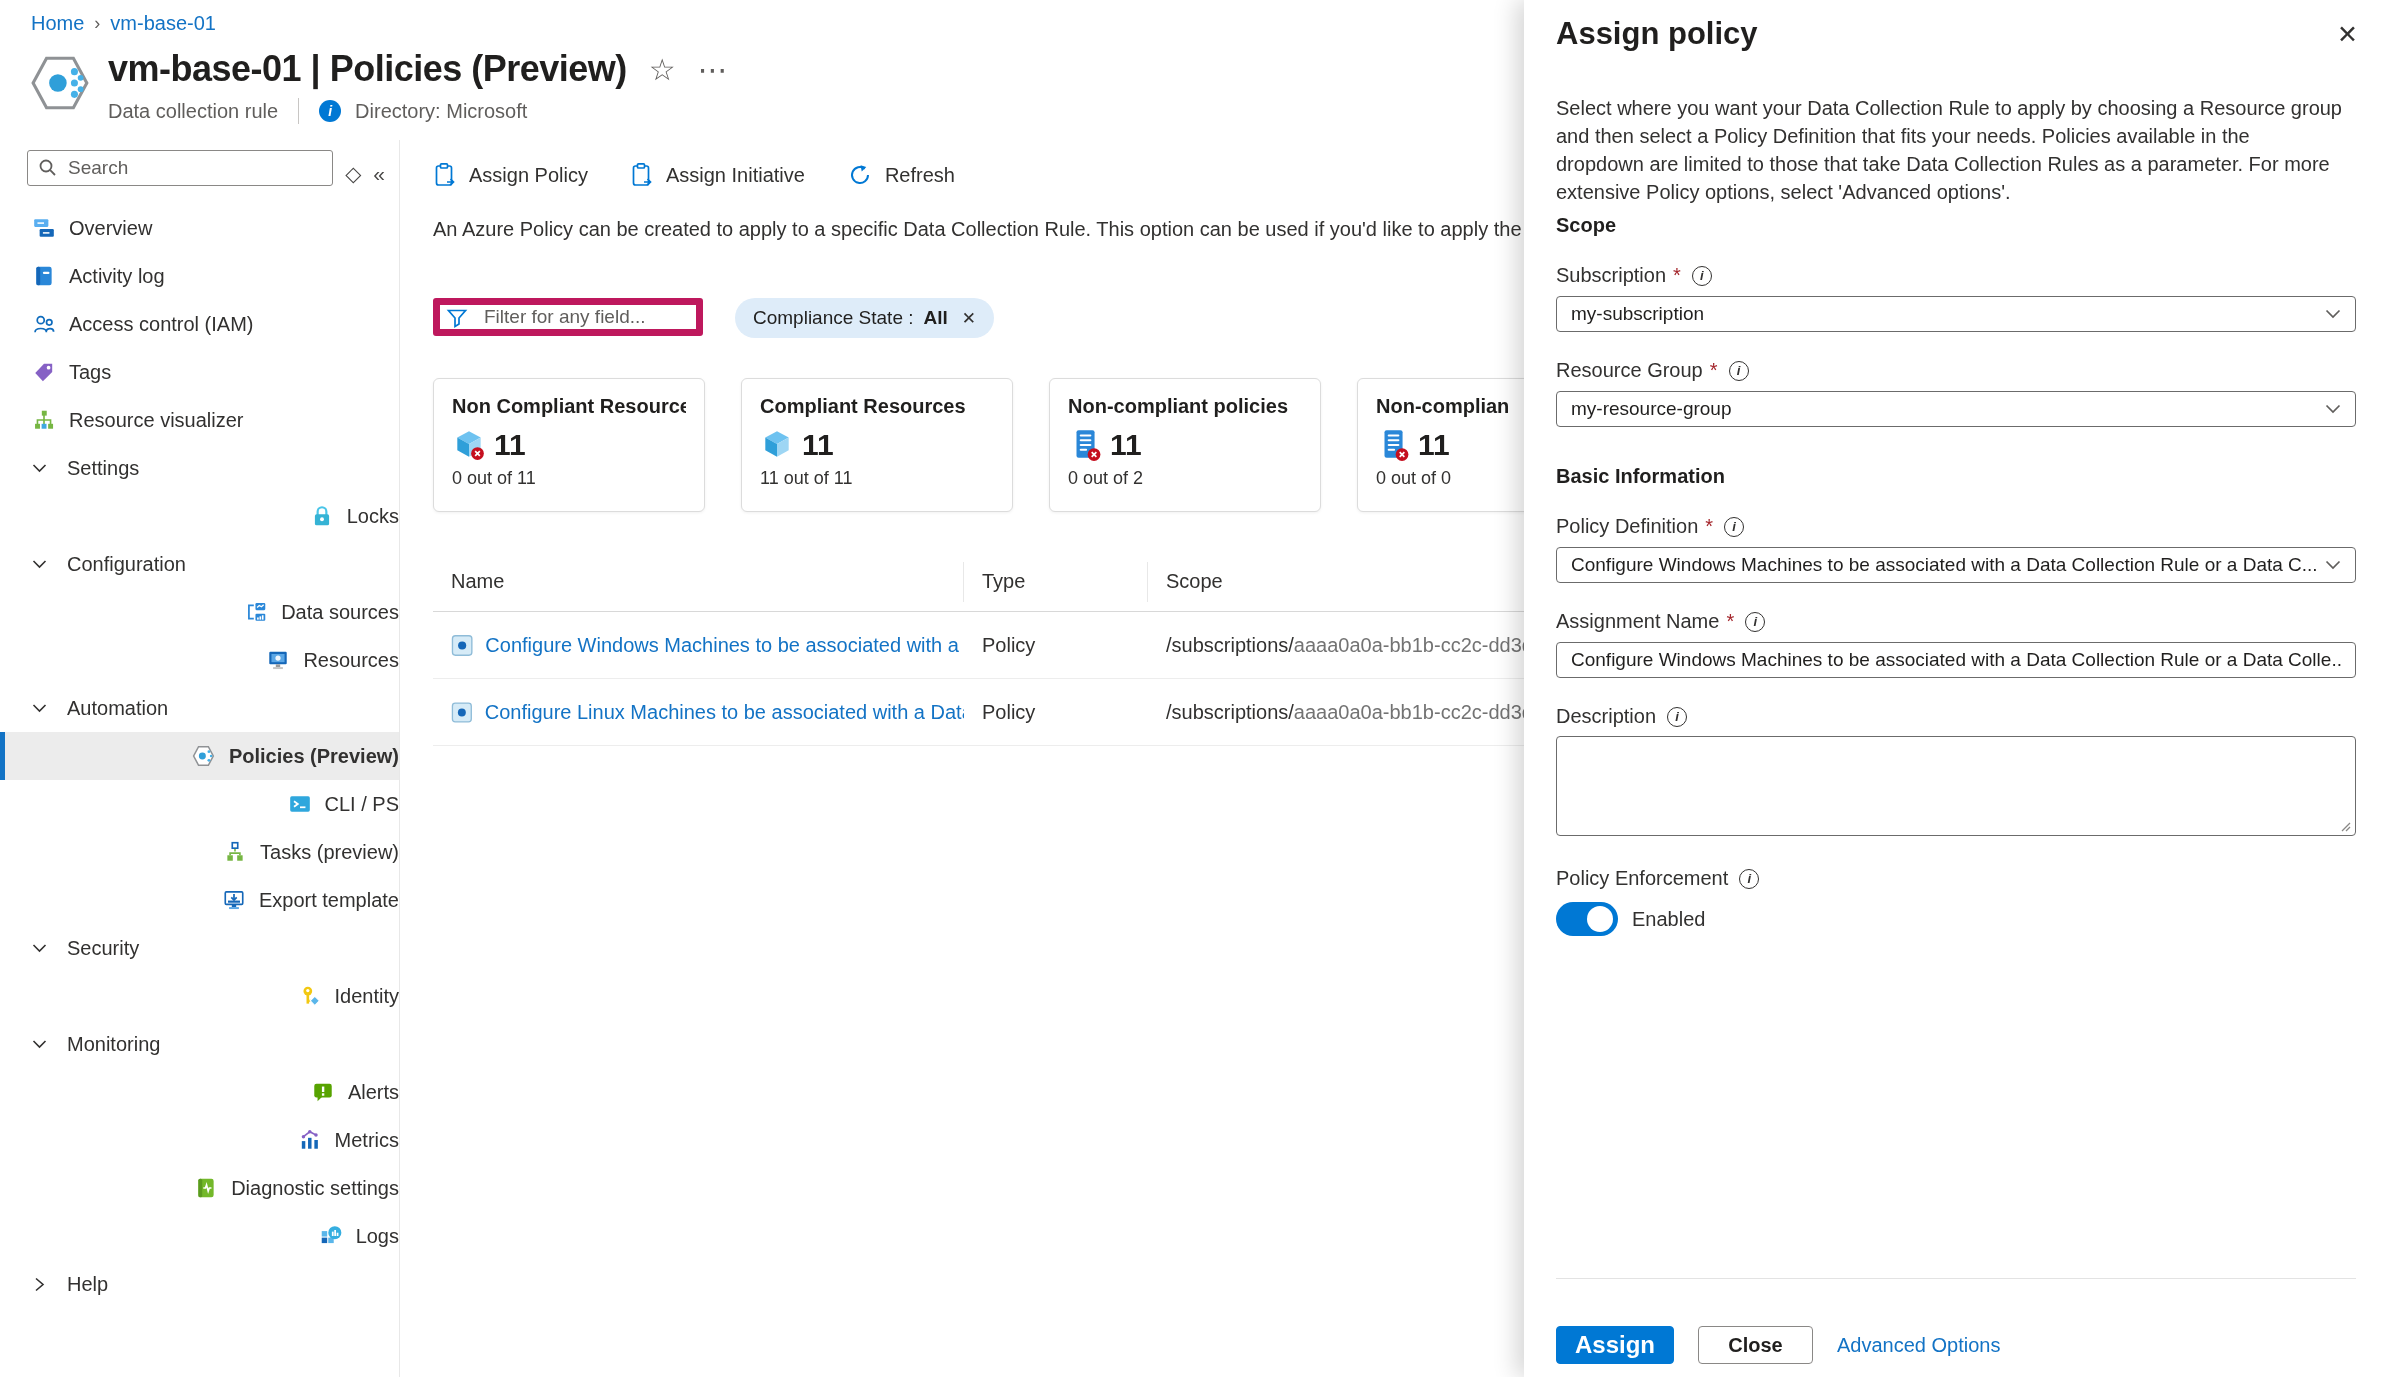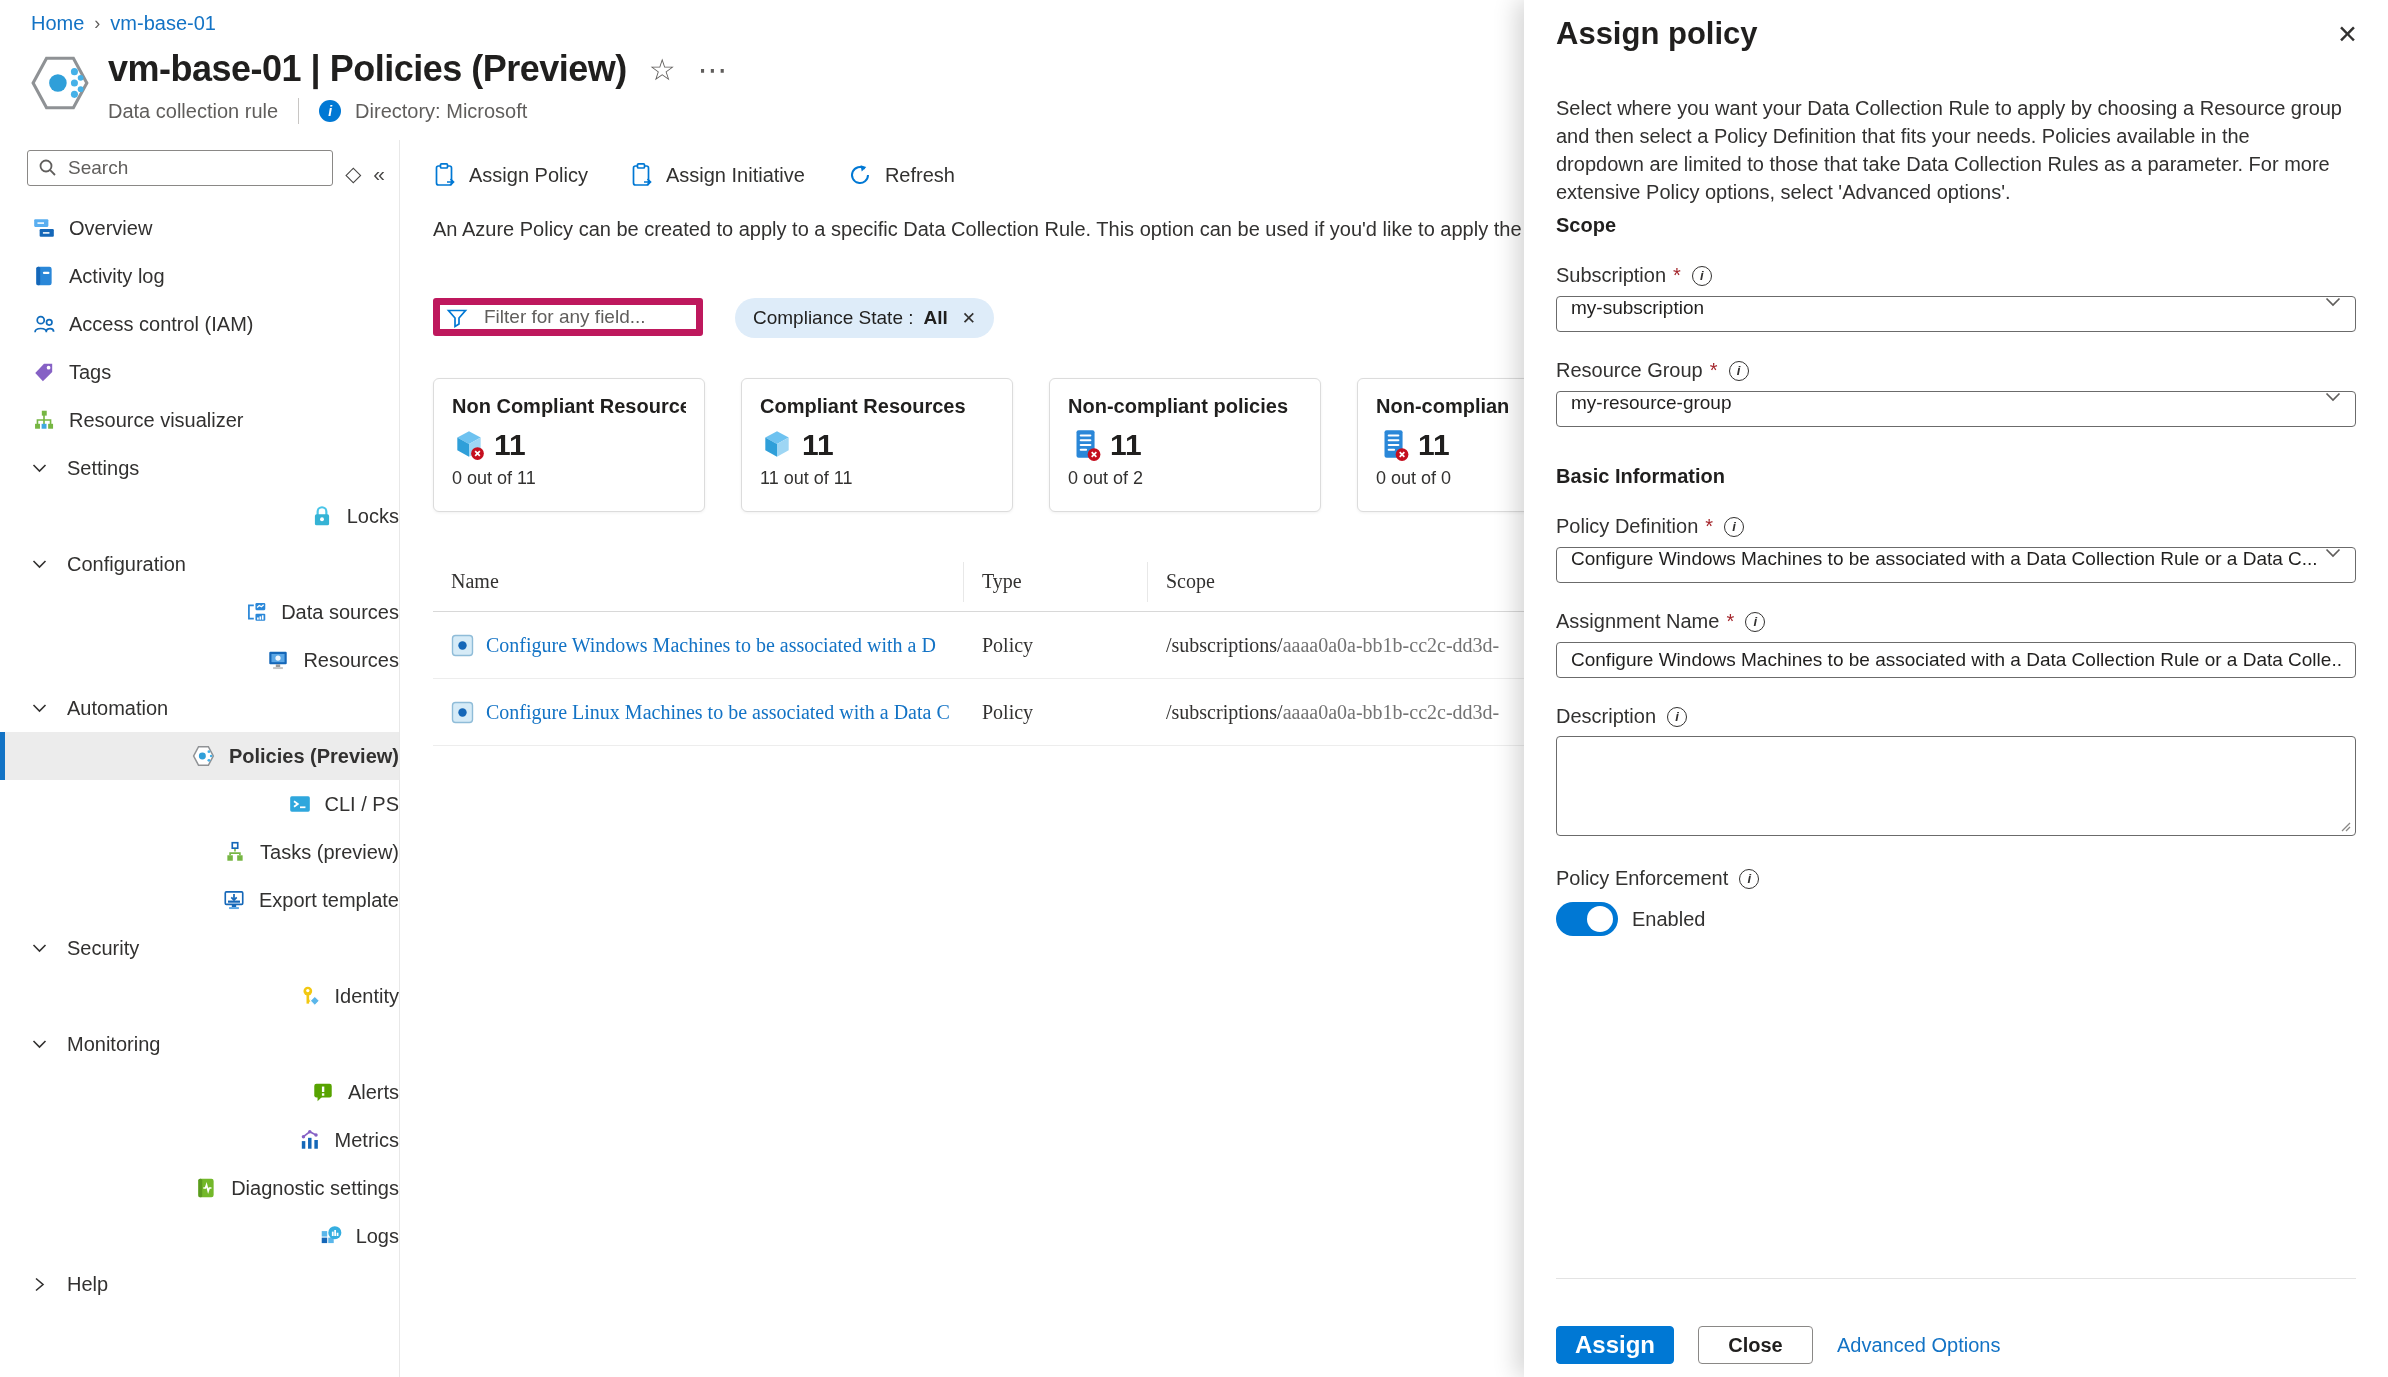--- a/index.html
+++ b/index.html
@@ -49,21 +49,21 @@
   .pill b { font-weight:700; }
   .pill-x { font-size:17px; color:#323130; margin-left:4px; cursor:pointer; }
 
   .cards { position:absolute; top:238px; left:32px; display:flex; gap:36px; }
   .card { width:272px; height:134px; border:1px solid #dcdcdc; border-radius:6px; background:#fff; box-shadow:0 1px 3px rgba(0,0,0,.06); padding:16px 18px; cursor:pointer; }
   .card-title { font-size:20px; font-weight:700; color:#201f1e; white-space:nowrap; overflow:hidden; }
   .card-num { display:flex; align-items:center; gap:8px; margin-top:10px; }
   .card-num .n { font-size:30px; font-weight:700; color:#201f1e; }
   .card-sub { font-size:18px; color:#323130; margin-top:6px; }
 
-  .tbl { position:absolute; top:412px; left:32px; right:8px;font-family:Liberation Serif, serif; }
+  .tbl { position:absolute; top:412px; left:32px; right:8px; }
   .thead { display:grid; grid-template-columns:531px 184px auto; height:60px; align-items:center; border-bottom:1px solid #d8d8d8; font-size:20px; color:#323130; }
   .thead .th { padding-left:18px; height:40px; display:flex; align-items:center; }
   .thead .th:nth-child(1), .thead .th:nth-child(2) { border-right:1px solid #e8e8e8; }
   .trow { display:grid; grid-template-columns:531px 184px auto; height:67px; align-items:center; border-bottom:1px solid #ededed; font-size:20px; }
   .name-cell { display:flex; align-items:center; gap:12px; padding-left:18px; overflow:hidden; white-space:nowrap; }
   .name-cell a { color:#1373c5; text-decoration:none; overflow:hidden; white-space:nowrap; cursor:pointer; }
   .type-cell { padding-left:18px; color:#323130; }
   .scope-cell { padding-left:18px; white-space:nowrap; overflow:hidden; }
   .scope-cell .p1 { color:#323130; }
   .scope-cell .p2 { color:#737373; }
@@ -72,21 +72,21 @@
   .panel { position:absolute; top:0; right:0; width:864px; height:1377px; background:#fff; z-index:10; box-shadow:-8px 0 22px rgba(0,0,0,.16); padding:0 32px; }
   .panel-title { font-size:31px; font-weight:700; color:#201f1e; margin-top:16px; }
   .panel-close { position:absolute; top:22px; right:30px; font-size:25px; color:#323130; cursor:pointer; line-height:1; }
   .panel-desc { margin-top:42px; font-size:20px; line-height:28px; color:#323130; width:786px; }
   .sec-head { font-size:20px; font-weight:700; color:#201f1e; }
   .scope-head { margin-top:8px; }
   .bi-head { margin-top:38px; }
   .lbl-row { display:flex; align-items:center; gap:5px; margin-top:27px; font-size:20px; color:#323130; }
   .req { color:#a4262c; margin-left:2px; }
   .info-o { width:20px; height:20px; border:1.5px solid #323130; border-radius:50%; font-size:13px; font-style:italic; font-weight:700; display:inline-flex; align-items:center; justify-content:center; margin-left:6px; cursor:pointer; color:#323130; }
-  .dd { margin-top:9px; height:36px; border:1px solid #6b6b6b; border-radius:4px; display:flex; align-items:flex-start; padding:0 14px; font-size:19px; color:#201f1e; cursor:pointer; background:#fff; }
+  .dd { margin-top:9px; height:36px; border:1px solid #6b6b6b; border-radius:4px; display:flex; align-items:center; padding:0 14px; font-size:19px; color:#201f1e; cursor:pointer; background:#fff; }
   .dd .dd-val { flex:1; white-space:nowrap; overflow:hidden; }
   .txt-input { margin-top:9px; width:100%; height:36px; border:1px solid #6b6b6b; border-radius:4px; padding:0 14px; font-size:19px; color:#201f1e; font-family:inherit; outline:none; }
   .ta-wrap { position:relative; margin-top:8px; }
   .ta { width:100%; height:100px; border:1px solid #6b6b6b; border-radius:4px; resize:none; font-family:inherit; font-size:19px; padding:8px 12px; outline:none; }
   .ta-grip { position:absolute; right:5px; bottom:8px; }
   .toggle-row { display:flex; align-items:center; gap:14px; margin-top:12px; }
   .toggle { width:62px; height:34px; border-radius:17px; background:#0078d4; position:relative; cursor:pointer; }
   .toggle .knob { position:absolute; top:4px; right:5px; width:26px; height:26px; border-radius:50%; background:#fff; }
   .toggle-lbl { font-size:20px; color:#323130; }
   .panel-footer { position:absolute; left:32px; right:32px; bottom:0; height:99px; border-top:1px solid #e3e3e3; }

